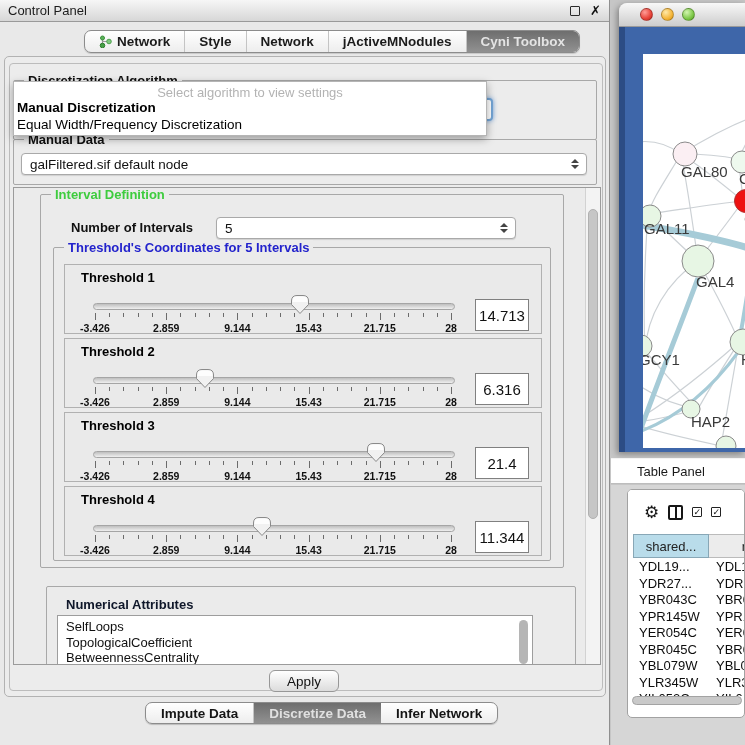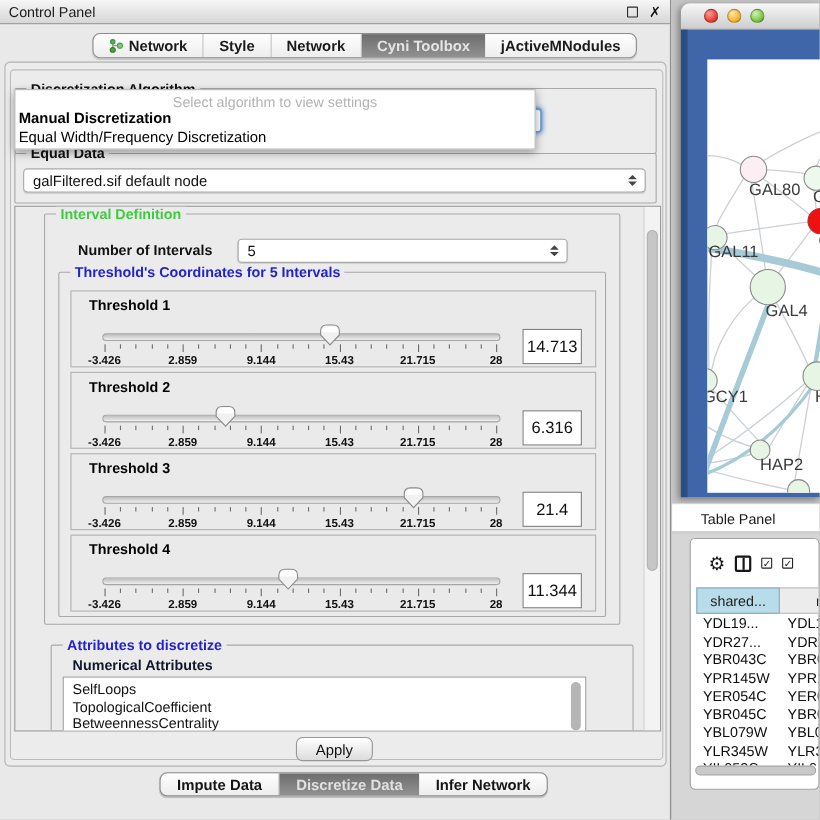--- a/index.html
+++ b/index.html
@@ -179,25 +179,25 @@
           <circle cx="10" cy="6.5" r="2.3" fill="#7fca7f" stroke="#4f9f4f"></circle>
         </svg>
         <span>Network</span>
       </div>
       <div class="ttab">
         <span>Style</span>
       </div>
       <div class="ttab">
         <span>Network</span>
       </div>
+      <div class="ttab">
+        <span>jActiveMNodules</span>
+      </div>
       <div class="ttab sel">
         <span>Cyni Toolbox</span>
-      </div>
-      <div class="ttab">
-        <span>jActiveMNodules</span>
       </div>
     </div>
 
   <div id="content">
     <div id="inner-border"></div>
 
     <div class="group" id="grp-algo">
       <span class="legend">Discretization Algorithm</span>
     </div>
     <div class="combo" id="algo-combo">
@@ -208,21 +208,21 @@
     </div>
 
     <div id="algo-popup" class="abs">
       <div class="hint">Select algorithm to view settings</div>
       <div id="popup-options"></div>
     <div class="popup-opt b" style="top: 18px;">Manual Discretization</div>
         <div class="popup-opt" style="top: 35px;">Equal Width/Frequency Discretization</div>
       </div>
 
     <div class="group" id="grp-tabledata">
-      <span class="legend">Equal Data</span>
+      <span class="legend">Manual Data</span>
     </div>
     <div class="combo" id="tabledata-combo">
       <span>galFiltered.sif default node</span>
       <span class="spinner">
           <i class="up"></i>
           <i class="dn"></i>
         </span>
     </div>
 
     <div id="scrollpane" class="abs">
@@ -417,21 +417,20 @@
                     <path d="M1.5 7 Q1.5 1.5 7 1.5 L13 1.5 Q18.5 1.5 18.5 7 L18.5 10.5 L10 19.5 L1.5 10.5 Z" fill="#f1f1f1" stroke="#8a8a8a"></path>
                     <path d="M2.5 7 Q2.5 2.5 7 2.5 L13 2.5 Q17.5 2.5 17.5 7 L17.5 8 L2.5 8 Z" fill="#fdfdfd"></path>
                   </svg></div>
                 <div class="th-value">11.344</div>
               </div>
             </div>
         </div>
       </div>
 
       <div class="group on-grey" id="grp-attrs">
-        <span class="legend blue on-grey">Attributes to discretize</span>
         <div id="num-attr-label">Numerical Attributes</div>
         <div id="attr-list">
           <div id="attr-vsb"></div>
         <div class="attr-item">SelfLoops</div>
             <div class="attr-item">TopologicalCoefficient</div>
             <div class="attr-item">BetweennessCentrality</div>
           </div>
       </div>
 
       <div id="vsb-outer">

